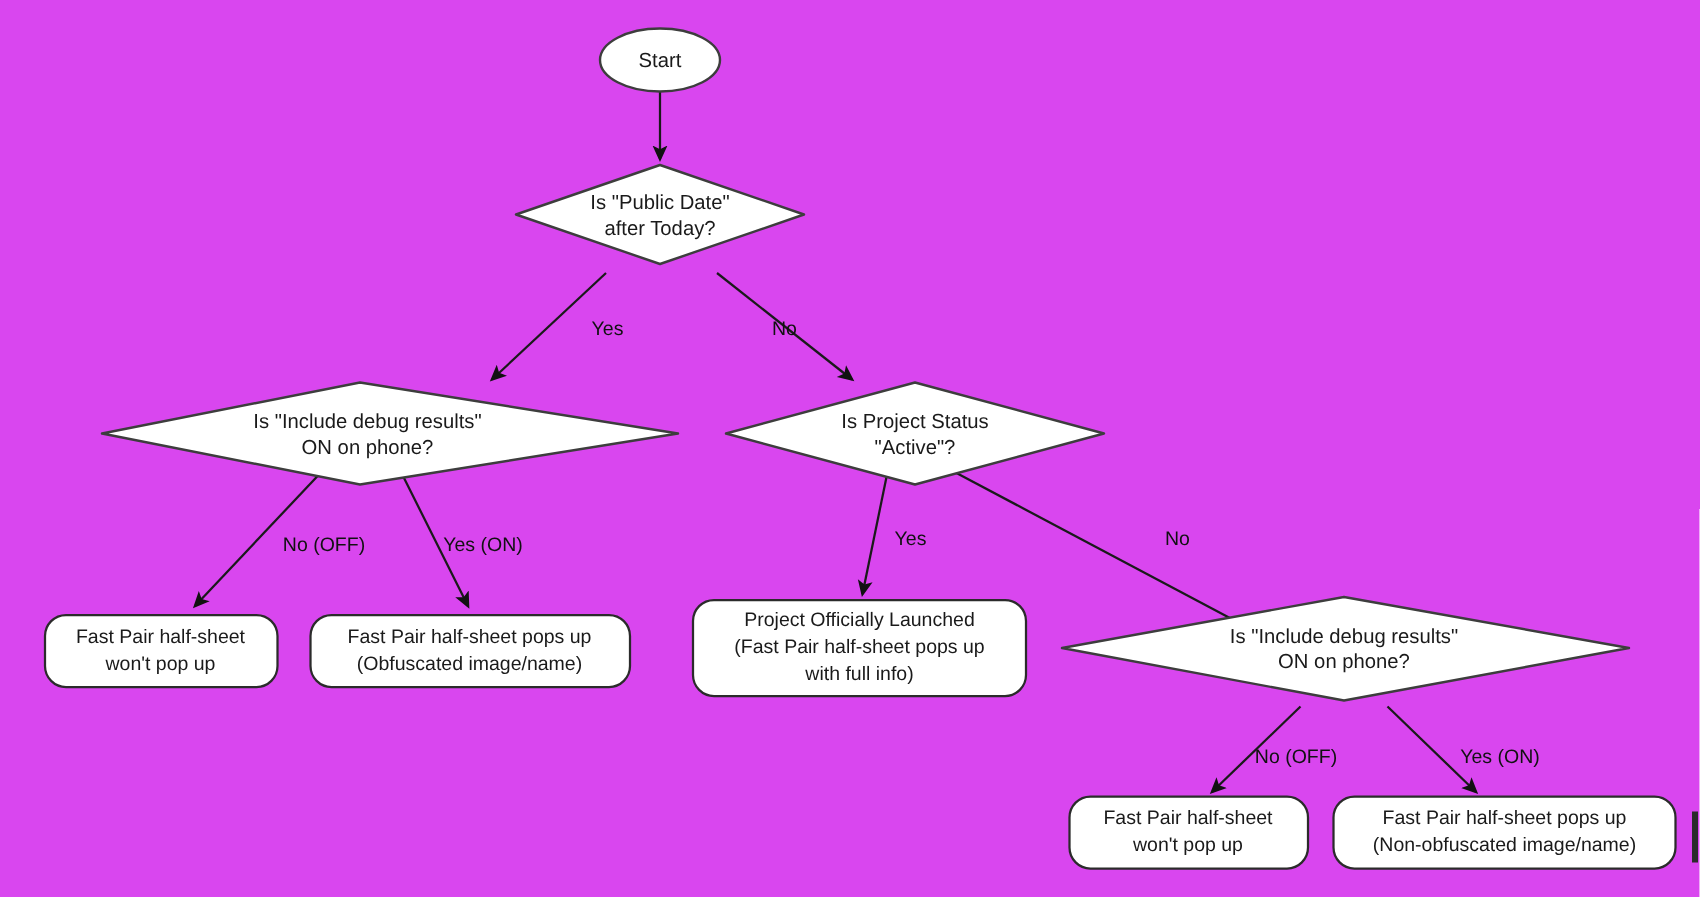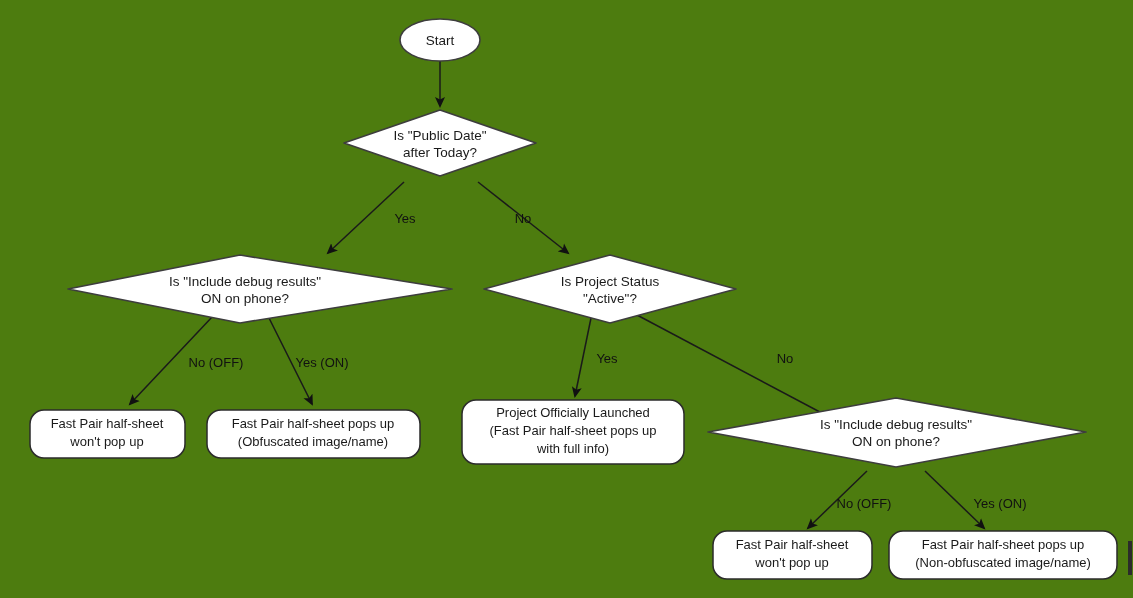--- a/index.html
+++ b/index.html
@@ -7,21 +7,21 @@
     padding: 0;
     background: #ffffff;
   }
   body {
     font-family: "Liberation Sans", sans-serif;
   }
   #canvas {
     position: relative;
     width: 1133px;
     height: 598px;
-    background: #4d7c0f;
+    background: #d946ef;
     overflow: hidden;
     text-align: center;
   }
   svg#flow {
     position: absolute;
     left: 0;
     top: 0;
     width: 1133px;
     height: 598px;
   }

